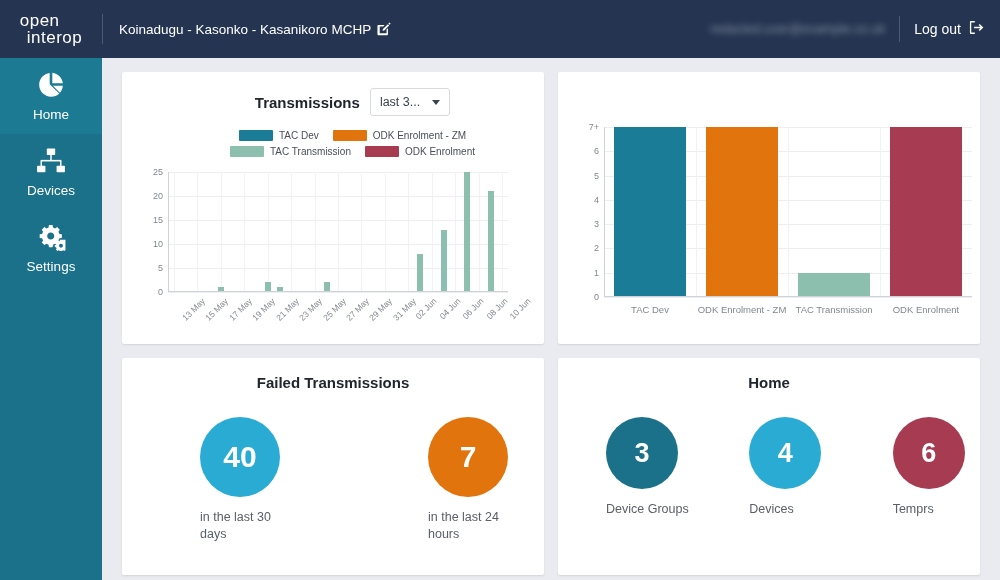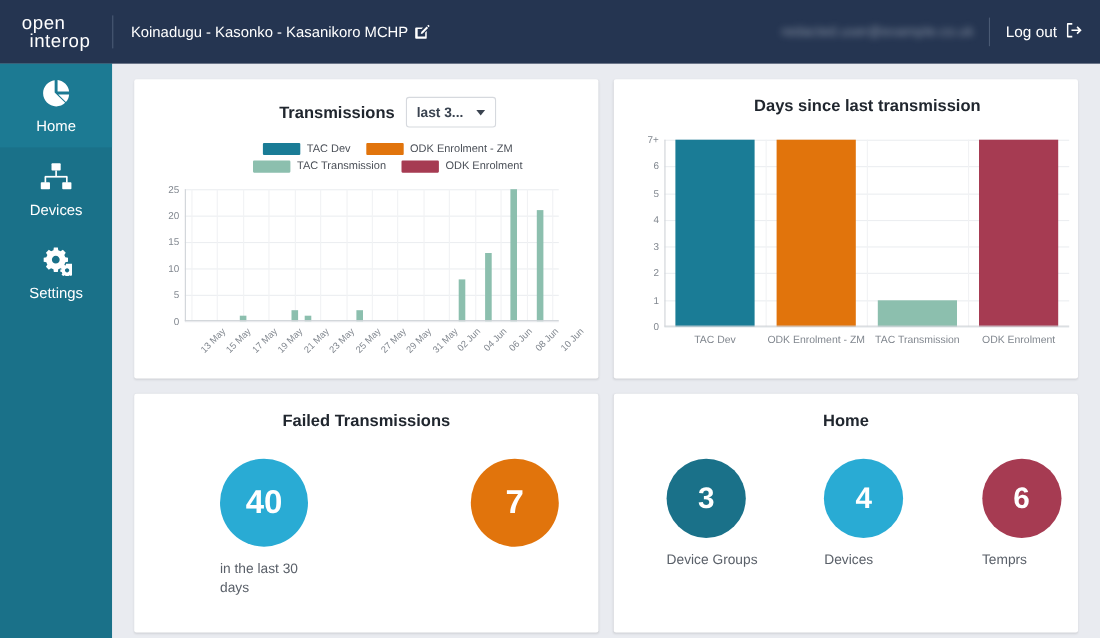--- a/index.html
+++ b/index.html
@@ -87,21 +87,20 @@
   .title-row {
     display: flex; align-items: center; justify-content: center;
     gap: 10px; padding-top: 16px;
   }
   .title-row .card-title { padding-top: 0; }
   .dropdown {
     border: 1px solid #d6d9de; background: #fff; border-radius: 3px;
     font-size: 12.5px; color: #3a4350; padding: 6px 9px;
     display: flex; align-items: center; gap: 12px; cursor: pointer;
     min-width: 66px;
-    font-weight: bold;
   }
   .caret {
     width: 0; height: 0; border-left: 4px solid transparent;
     border-right: 4px solid transparent; border-top: 5px solid #3a4350;
   }
 
   
   .legend {
     display: flex; flex-wrap: wrap; justify-content: center;
     gap: 5px 14px; padding: 14px 40px 0 40px;
@@ -310,21 +309,20 @@
               <div class="xtick-rot" style="left: 285.241px;">06 Jun</div>
               <div class="xtick-rot" style="left: 308.69px;">08 Jun</div>
               <div class="xtick-rot" style="left: 332.138px;">10 Jun</div>
               <div class="axis-x"></div>
               <div class="axis-y"></div>
             </div>
           </div>
       </div>
 
       <div class="card card-top">
-        <div class="card-title">Days since last transmission</div>
         <div class="chart" id="chart-days" style="position:absolute; left:0; top:0; width:100%; height:100%;">
             <div class="plot" style="left: 46px; top: 55px; width: 368px; height: 170px;">
               <div class="gridline" style="top: 170px;"></div>
               <div class="ytick" style="top: 170px;">0</div>
               <div class="gridline" style="top: 145.714px;"></div>
               <div class="ytick" style="top: 145.714px;">1</div>
               <div class="gridline" style="top: 121.429px;"></div>
               <div class="ytick" style="top: 121.429px;">2</div>
               <div class="gridline" style="top: 97.1429px;"></div>
               <div class="ytick" style="top: 97.1429px;">3</div>
@@ -358,20 +356,21 @@
 
       <div class="card card-bot">
         <div class="card-title">Failed Transmissions</div>
         <div class="bubbles" id="bubbles-failed" style="padding-left:78px;">
             <div class="bubble-col two">
               <div class="bubble" style="width: 80px; height: 80px; background: rgb(41, 171, 212); font-size: 30px;">40</div>
               <div class="bubble-cap">in the last 30 days</div>
             </div>
             <div class="bubble-col two" style="margin-left: 112px;">
               <div class="bubble" style="width: 80px; height: 80px; background: rgb(225, 116, 12); font-size: 30px;">7</div>
+              <div class="bubble-cap">in the last 24 hours</div>
             </div>
           </div>
       </div>
 
       <div class="card card-bot">
         <div class="card-title">Home</div>
         <div class="bubbles" id="bubbles-stats" style="padding-left:48px;">
             <div class="bubble-col">
               <div class="bubble" style="width: 72px; height: 72px; background: rgb(26, 113, 137); font-size: 27px;">3</div>
               <div class="bubble-cap">Device Groups</div>

